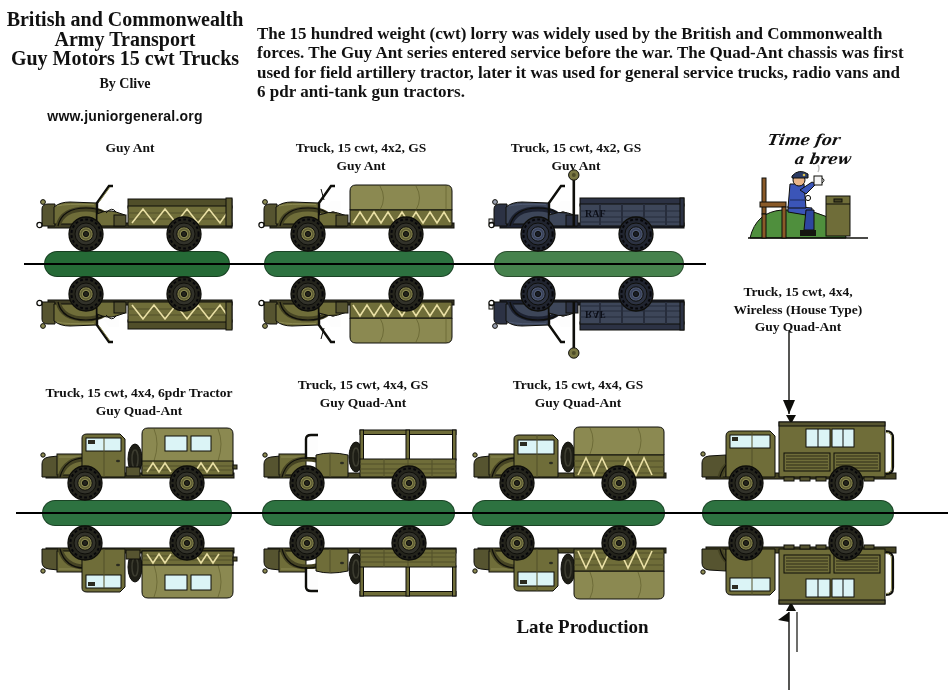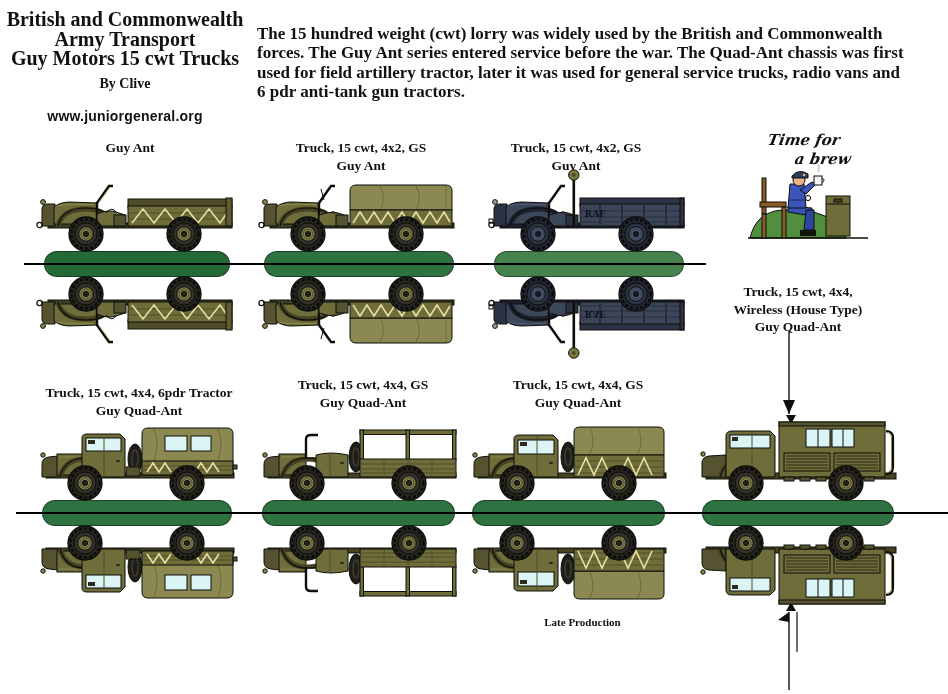--- a/index.html
+++ b/index.html
@@ -4,21 +4,21 @@
 <style>
   html,body{margin:0;padding:0;background:#ffffff;}
   .page{position:relative;width:948px;height:694px;background:#ffffff;overflow:hidden;
         font-family:"Liberation Serif",serif;color:#111;}
   .titleblock{position:absolute;left:0;top:10px;width:250px;text-align:center;font-weight:bold;}
   .t1{font-size:20px;line-height:19.5px;}
   .by{font-size:14px;margin-top:7px;text-align:center;}
   .site{font-family:"Liberation Sans",sans-serif;font-size:14px;margin-top:16px;letter-spacing:.2px;}
   .desc{position:absolute;left:257px;top:24px;width:655px;font-weight:bold;font-size:17px;line-height:19.4px;}
   .lbl{position:absolute;font-weight:bold;font-size:13.5px;line-height:17.5px;text-align:center;}
-  .cap{position:absolute;font-weight:bold;font-size:11px;text-align:center;}
+  .cap{position:absolute;font-weight:bold;font-size:19px;text-align:center;}
   .base{position:absolute;height:26px;border-radius:13px;border:1px solid rgba(0,0,0,.4);box-sizing:border-box;}
   .fold{position:absolute;height:2px;background:#000;}
   .truck{position:absolute;}
   .flip{transform:scaleY(-1);}
   .brew-cap{position:absolute;font-style:italic;font-weight:bold;font-size:15px;
             font-family:"DejaVu Serif",serif;transform:skewX(-10deg);}
   svg text{font-family:"Liberation Serif",serif;}
 </style>
 </head>
 <body>

